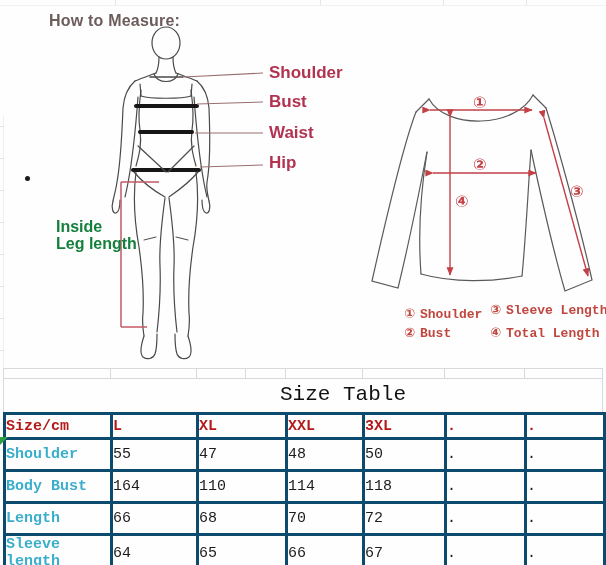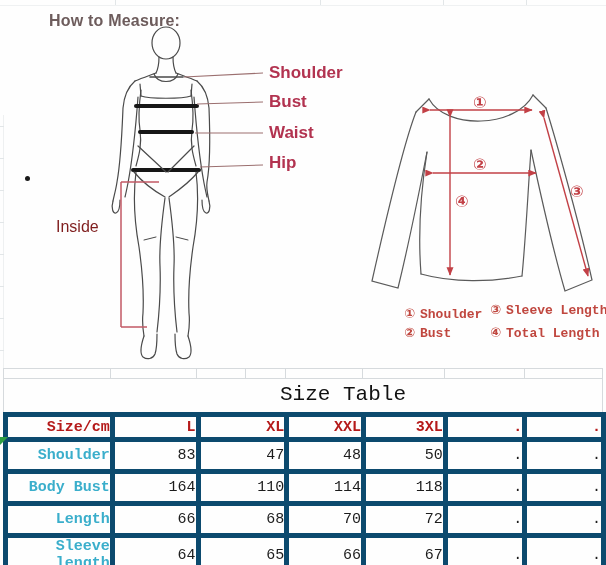--- a/index.html
+++ b/index.html
@@ -13,22 +13,22 @@
   
   .howto{
     position:absolute;left:49px;top:12px;font-size:16px;font-weight:bold;
     color:#6d5c5c;letter-spacing:.2px;z-index:4;
   }
   .body-label{
     position:absolute;left:269px;font-size:17px;font-weight:600;
     color:#b23350;z-index:4;white-space:nowrap;
   }
   .inside-leg{
-    position:absolute;left:56px;top:218px;font-size:16px;font-weight:400;
-    color:#7f1d1d;line-height:17px;z-index:4;
+    position:absolute;left:56px;top:218px;font-size:16px;font-weight:700;
+    color:#15803d;line-height:17px;z-index:4;
   }
   .watermark{
     position:absolute;left:206px;top:149px;font-size:34px;font-weight:bold;
     color:#d4d4d4;letter-spacing:1px;z-index:1;white-space:nowrap;
   }
   .marker{
     position:absolute;color:#c24046;font-size:16px;font-weight:bold;z-index:4;
     font-family:"DejaVu Sans",sans-serif;line-height:16px;
   }
   .legend-item{
@@ -41,21 +41,21 @@
     position:absolute;left:243px;top:383px;width:200px;text-align:center;
     font-family:"Liberation Mono",monospace;font-size:21px;color:#111;
     z-index:4;white-space:nowrap;
   }
   table.size-table{
     position:absolute;left:3px;top:412px;border-collapse:collapse;
     table-layout:fixed;z-index:3;
     font-family:"Liberation Mono",monospace;font-size:15px;
   }
   table.size-table td{
-    border:5px solid #0c4a6e;text-align:right;vertical-align:middle;
+    border:3px solid #0c4a6e;text-align:left;vertical-align:middle;
     padding:0;overflow:hidden;
   }
   td.hdr{color:#b51a1a;font-weight:bold;}
   td.rowlab{color:#3aaecb;font-weight:bold;}
   td.val{color:#1c1c1c;}
   
   .green-tri{
     position:absolute;left:0;top:437px;width:0;height:0;z-index:5;
     border-top:8px solid #2f9e44;border-right:8px solid transparent;
   }
@@ -168,20 +168,21 @@
 
   <div class="howto">How to Measure:</div>
 
   <div class="body-label" style="top:63px;">Shoulder</div>
   <div class="body-label" style="top:92px;">Bust</div>
   <div class="body-label" style="top:123px;">Waist</div>
   <div class="body-label" style="top:153px;">Hip</div>
 
   <div class="inside-leg">
     <div>Inside</div>
+    <div>Leg length</div>
   </div>
 
   <span class="marker" style="left:473px;top:95px;">①</span>
   <span class="marker" style="left:473px;top:157px;">②</span>
   <span class="marker" style="left:570px;top:184px;">③</span>
   <span class="marker" style="left:455px;top:194px;">④</span>
 
   <div class="legend-item" style="left:404px;top:306px;text-align:right;">
     <span class="lnum">①</span><span>Shoulder</span>
   </div>
@@ -212,21 +213,21 @@
       <td class="hdr">Size/cm</td>
       <td class="hdr">L</td>
       <td class="hdr">XL</td>
       <td class="hdr">XXL</td>
       <td class="hdr">3XL</td>
       <td class="hdr">.</td>
       <td class="hdr">.</td>
     </tr>
     <tr style="height:32px">
       <td class="rowlab">Shoulder</td>
-      <td class="val">83</td>
+      <td class="val">55</td>
       <td class="val">47</td>
       <td class="val">48</td>
       <td class="val">50</td>
       <td class="val">.</td>
       <td class="val">.</td>
     </tr>
     <tr style="height:32px">
       <td class="rowlab">Body Bust</td>
       <td class="val">164</td>
       <td class="val">110</td>

